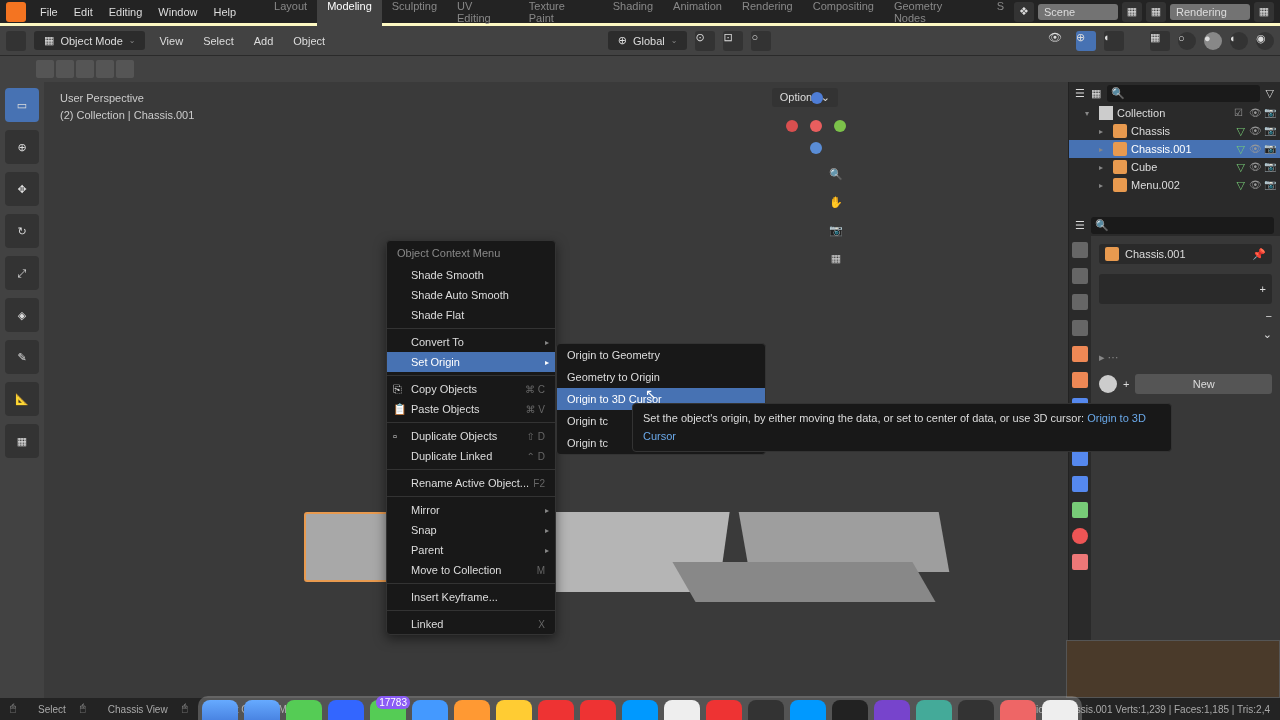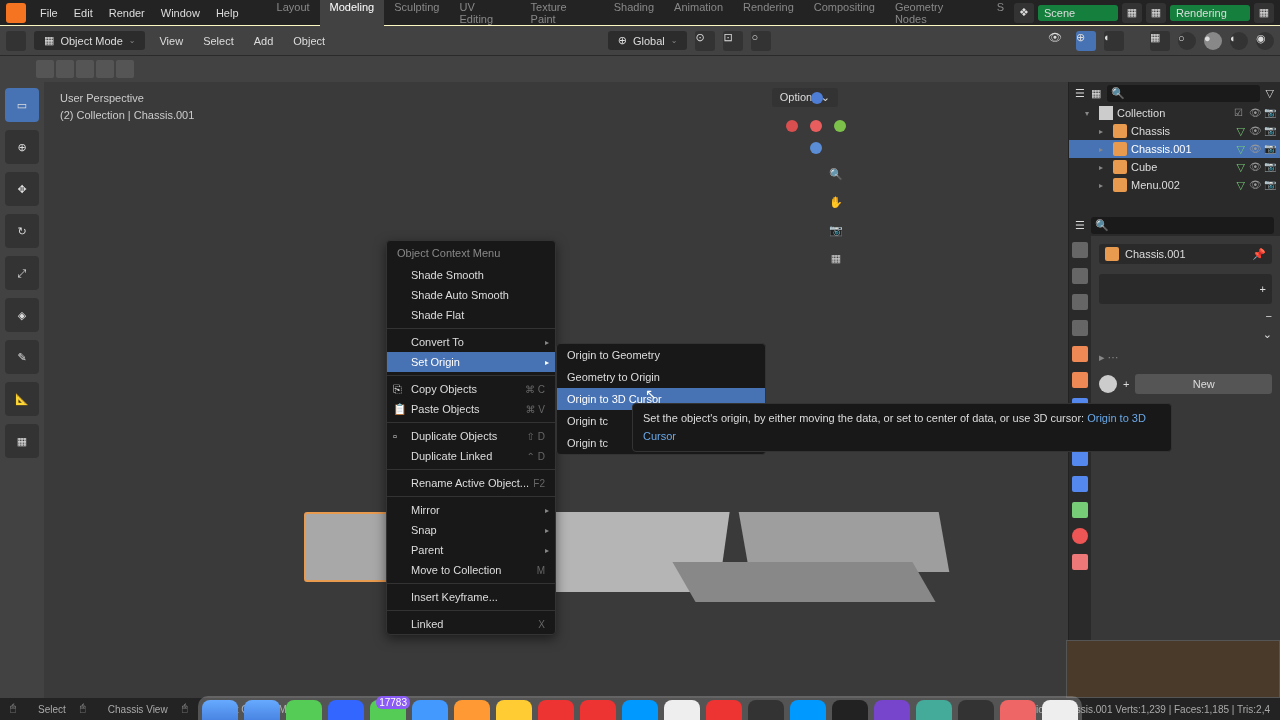--- a/index.html
+++ b/index.html
@@ -1,27 +1,27 @@
 <!DOCTYPE html>
 <html><head>
 <meta charset="utf-8">
 <style>
 * { margin: 0; padding: 0; box-sizing: border-box; font-family: -apple-system, BlinkMacSystemFont, sans-serif; }
 body { width: 1280px; height: 720px; background: #393939; color: #ddd; font-size: 11px; overflow: hidden; position: relative; }
 
 
-.topbar { height: 26px; background: #232323; display: flex; align-items: center; border-bottom: 1px solid #fef9c3; }
+.topbar { height: 26px; background: #232323; display: flex; align-items: center; border-bottom: 3px solid #fef9c3; }
 .topbar .logo { width: 20px; height: 20px; margin: 0 6px; background: #f47421; border-radius: 3px; }
 .topbar .menu-item { padding: 0 8px; cursor: pointer; }
 .topbar .tabs { display: flex; margin-left: 20px; flex: 1; }
 .topbar .tab { padding: 4px 10px; color: #888; cursor: pointer; }
 .topbar .tab.active { color: #fff; background: #424242; border-radius: 4px 4px 0 0; }
 .topbar .right { display: flex; align-items: center; padding-right: 6px; gap: 4px; }
 .topbar .icon-btn { width: 20px; height: 20px; background: #333; border-radius: 3px; display: flex; align-items: center; justify-content: center; }
-.topbar .field { background: #15803d; padding: 2px 6px; border-radius: 3px; min-width: 80px; }
+.topbar .field { background: #737373; padding: 2px 6px; border-radius: 3px; min-width: 80px; }
 
 
 .header2 { height: 30px; background: #424242; display: flex; align-items: center; border-bottom: 1px solid #2a2a2a; padding: 0 6px; gap: 8px; }
 .header2 .dropdown { background: #2c2c2c; padding: 3px 10px; border-radius: 3px; display: flex; align-items: center; gap: 6px; }
 .header2 .chev { font-size: 8px; color: #888; }
 .header2 .mtext { padding: 0 6px; cursor: pointer; }
 .header2 .spacer { flex: 1; }
 
 
 .toolstrip { height: 26px; background: #424242; padding-left: 36px; display: flex; align-items: center; gap: 2px; }
@@ -116,21 +116,21 @@
 .dock .dicon { width: 36px; height: 36px; border-radius: 8px; position: relative; }
 .dock .badge { position: absolute; top: -4px; right: -4px; background: #8b5cf6; color: #fff; font-size: 10px; padding: 1px 3px; border-radius: 6px; }
 </style>
 </head>
 <body>
 
 <div class="topbar">
   <div class="logo"></div>
   <div class="menu-item">File</div>
   <div class="menu-item">Edit</div>
-  <div class="menu-item">Render</div>
+  <div class="menu-item">Editing</div>
   <div class="menu-item">Window</div>
   <div class="menu-item">Help</div>
   <div class="tabs">
     <div class="tab">Layout</div>
     <div class="tab active">Modeling</div>
     <div class="tab">Sculpting</div>
     <div class="tab">UV Editing</div>
     <div class="tab">Texture Paint</div>
     <div class="tab">Shading</div>
     <div class="tab">Animation</div>

